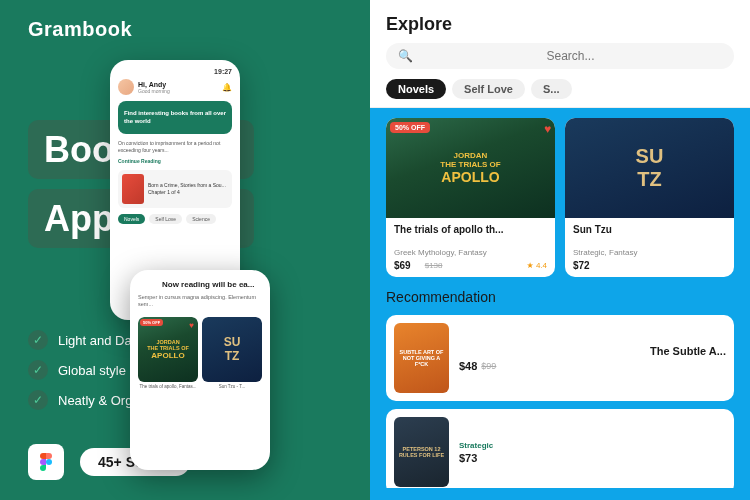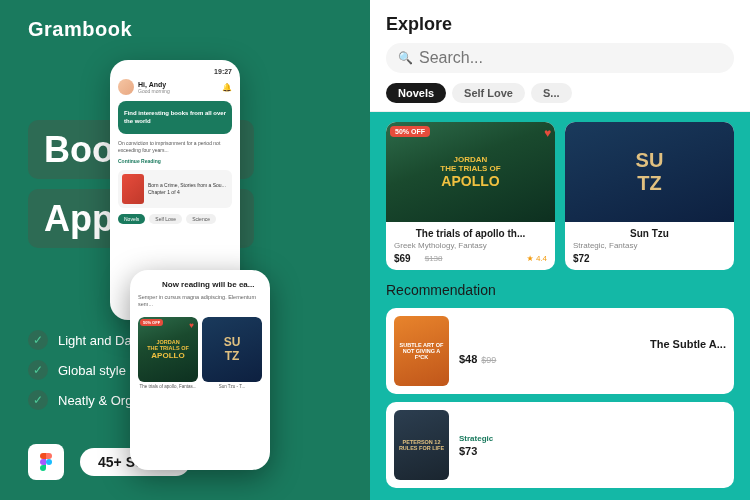--- a/index.html
+++ b/index.html
@@ -327,21 +327,21 @@
       font-size: 4.5px;
       color: #555;
       text-align: center;
       margin-top: 2px;
     }
 
     
     .right-panel {
       width: 380px;
       height: 500px;
-      background: #14b8a6;
+      background: #0ea5e9;
       position: relative;
       overflow: hidden;
       flex-shrink: 0;
     }
 
     .right-panel .explore-header {
       background: #fff;
       padding: 14px 16px 8px;
       border-bottom: 1px solid #eee;
     }
@@ -364,24 +364,25 @@
     }
 
     .right-panel .search-bar .search-icon {
       color: #aaa;
       font-size: 12px;
     }
 
     .right-panel .search-bar input {
       border: none;
       background: transparent;
-      font-size: 16px;
+      font-size: 12px;
       color: #aaa;
       outline: none;
       width: 100%;
+      text-align: center;
     }
 
     .right-panel .filter-tabs {
       display: flex;
       gap: 6px;
     }
 
     .right-panel .filter-tab {
       padding: 4px 12px;
       border-radius: 16px;
@@ -444,22 +445,21 @@
     }
 
     .right-panel .book-info-right {
       padding: 6px 8px;
     }
 
     .right-panel .book-title-right {
       font-size: 10px;
       font-weight: 700;
       color: #1a1a1a;
-      margin-bottom: 2px;
-      text-align: center;
+      margin-bottom: 13px;
     }
 
     .right-panel .book-genre {
       font-size: 8px;
       color: #888;
       margin-bottom: 3px;
     }
 
     .right-panel .book-price-row {
       display: flex;
@@ -542,21 +542,21 @@
       font-size: 11px;
       font-weight: 700;
       color: #1a1a1a;
       margin-bottom: 3px;
       text-align: right;
     }
 
     .right-panel .rec-price-row {
       display: flex;
       gap: 4px;
-      align-items: flex-end;
+      align-items: center;
     }
 
     .right-panel .rec-price-new {
       font-size: 11px;
       font-weight: 700;
       color: #1a1a1a;
     }
 
     .right-panel .rec-price-old {
       font-size: 9px;

